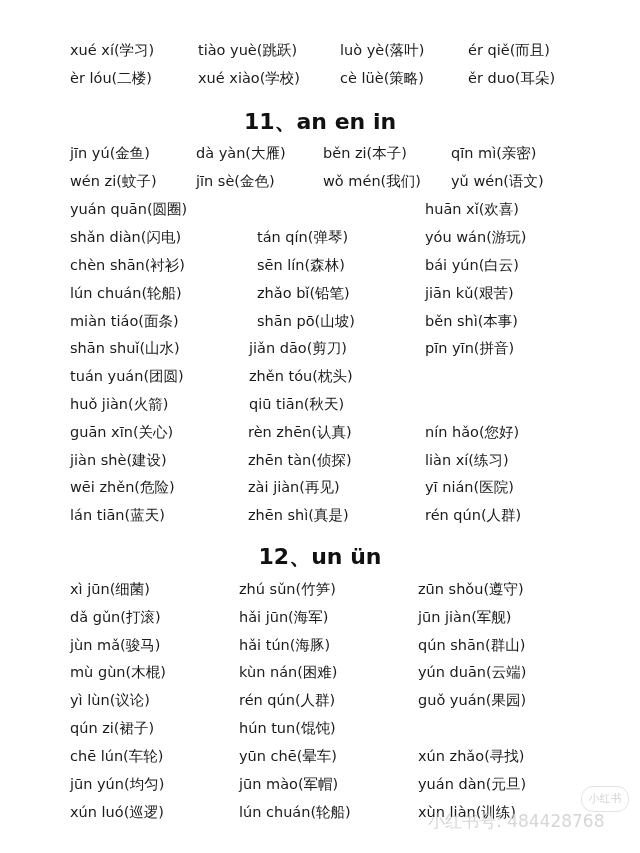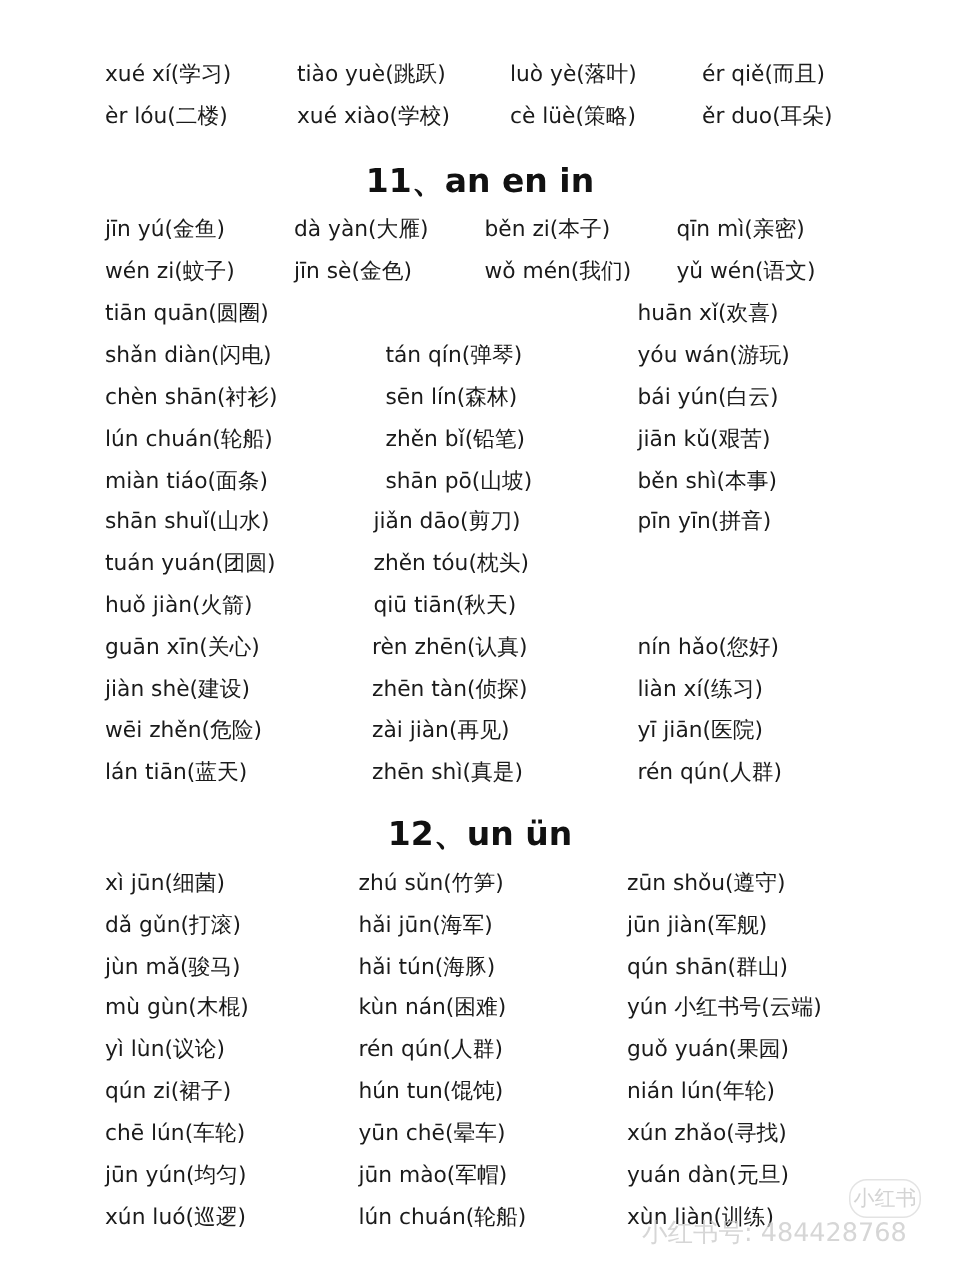--- a/index.html
+++ b/index.html
@@ -4,21 +4,21 @@
   <style>
     html, body { margin: 0; padding: 0; }
     body {
       width: 640px; height: 853px; background: #ffffff; position: relative; overflow: hidden;
       font-family: "DejaVu Sans", sans-serif; color: #1a1a1a;
     }
     .row { position: absolute; left: 0; width: 640px; height: 24px; font-size: 14.5px; line-height: 24px; white-space: nowrap; }
     .cell { position: absolute; top: 0; }
     .header { position: absolute; left: 0; width: 640px; text-align: center; font-size: 22px; font-weight: bold; line-height: 30px; color: #111; }
     .watermark { position: absolute; left: 428px; top: 810px; font-size: 17px; color: rgba(200,200,200,0.75); white-space: nowrap; }
-    .badge { position: absolute; left: 566px; top: 786px; width: 46px; height: 24px; border-radius: 12px; border: 1px solid rgba(220,220,220,0.8); color: rgba(200,200,200,0.8); font-size: 14px; text-align: center; line-height: 24px; }
+    .badge { position: absolute; left: 581px; top: 786px; width: 46px; height: 24px; border-radius: 12px; border: 1px solid rgba(220,220,220,0.8); color: rgba(200,200,200,0.8); font-size: 11px; text-align: center; line-height: 24px; }
   </style>
 </head>
 <body>
 
 <div class="row" style="top:38px">
   <span class="cell" style="left:70px">xué xí(学习)</span>
   <span class="cell" style="left:198px">tiào yuè(跳跃)</span>
   <span class="cell" style="left:340px">luò yè(落叶)</span>
   <span class="cell" style="left:468px">ér qiě(而且)</span>
 </div>
@@ -38,36 +38,36 @@
   <span class="cell" style="left:451px">qīn mì(亲密)</span>
 </div>
 <div class="row" style="top:169px">
   <span class="cell" style="left:70px">wén zi(蚊子)</span>
   <span class="cell" style="left:196px">jīn sè(金色)</span>
   <span class="cell" style="left:323px">wǒ mén(我们)</span>
   <span class="cell" style="left:451px">yǔ wén(语文)</span>
 </div>
 
 <div class="row" style="top:197px">
-  <span class="cell" style="left:70px">tiān quān(圆圈)</span>
+  <span class="cell" style="left:70px">yuán quān(圆圈)</span>
   <span class="cell" style="left:425px">huān xǐ(欢喜)</span>
 </div>
 <div class="row" style="top:225px">
   <span class="cell" style="left:70px">shǎn diàn(闪电)</span>
   <span class="cell" style="left:257px">tán qín(弹琴)</span>
   <span class="cell" style="left:425px">yóu wán(游玩)</span>
 </div>
 <div class="row" style="top:253px">
   <span class="cell" style="left:70px">chèn shān(衬衫)</span>
   <span class="cell" style="left:257px">sēn lín(森林)</span>
   <span class="cell" style="left:425px">bái yún(白云)</span>
 </div>
 <div class="row" style="top:281px">
   <span class="cell" style="left:70px">lún chuán(轮船)</span>
-  <span class="cell" style="left:257px">zhěn bǐ(铅笔)</span>
+  <span class="cell" style="left:257px">zhǎo bǐ(铅笔)</span>
   <span class="cell" style="left:425px">jiān kǔ(艰苦)</span>
 </div>
 <div class="row" style="top:309px">
   <span class="cell" style="left:257px">shān pō(山坡)</span>
   <span class="cell" style="left:70px">miàn tiáo(面条)</span>
   <span class="cell" style="left:425px">běn shì(本事)</span>
 </div>
 <div class="row" style="top:336px">
   <span class="cell" style="left:70px">shān shuǐ(山水)</span>
   <span class="cell" style="left:249px">jiǎn dāo(剪刀)</span>
@@ -87,21 +87,21 @@
   <span class="cell" style="left:425px">nín hǎo(您好)</span>
 </div>
 <div class="row" style="top:448px">
   <span class="cell" style="left:70px">jiàn shè(建设)</span>
   <span class="cell" style="left:248px">zhēn tàn(侦探)</span>
   <span class="cell" style="left:425px">liàn xí(练习)</span>
 </div>
 <div class="row" style="top:475px">
   <span class="cell" style="left:70px">wēi zhěn(危险)</span>
   <span class="cell" style="left:248px">zài jiàn(再见)</span>
-  <span class="cell" style="left:425px">yī jiān(医院)</span>
+  <span class="cell" style="left:425px">yī nián(医院)</span>
 </div>
 <div class="row" style="top:503px">
   <span class="cell" style="left:70px">lán tiān(蓝天)</span>
   <span class="cell" style="left:248px">zhēn shì(真是)</span>
   <span class="cell" style="left:425px">rén qún(人群)</span>
 </div>
 
 <div class="header" style="top:542px">12、un ün</div>
 
 <div class="row" style="top:577px">
@@ -115,31 +115,30 @@
   <span class="cell" style="left:418px">jūn jiàn(军舰)</span>
 </div>
 <div class="row" style="top:633px">
   <span class="cell" style="left:70px">jùn mǎ(骏马)</span>
   <span class="cell" style="left:239px">hǎi tún(海豚)</span>
   <span class="cell" style="left:418px">qún shān(群山)</span>
 </div>
 <div class="row" style="top:660px">
   <span class="cell" style="left:70px">mù gùn(木棍)</span>
   <span class="cell" style="left:239px">kùn nán(困难)</span>
-  <span class="cell" style="left:418px">yún 小红书号(云端)</span>
+  <span class="cell" style="left:418px">yún duān(云端)</span>
 </div>
 <div class="row" style="top:688px">
   <span class="cell" style="left:70px">yì lùn(议论)</span>
   <span class="cell" style="left:239px">rén qún(人群)</span>
   <span class="cell" style="left:418px">guǒ yuán(果园)</span>
 </div>
 <div class="row" style="top:716px">
   <span class="cell" style="left:70px">qún zi(裙子)</span>
   <span class="cell" style="left:239px">hún tun(馄饨)</span>
-  <span class="cell" style="left:418px">nián lún(年轮)</span>
 </div>
 <div class="row" style="top:744px">
   <span class="cell" style="left:70px">chē lún(车轮)</span>
   <span class="cell" style="left:418px">xún zhǎo(寻找)</span>
   <span class="cell" style="left:239px">yūn chē(晕车)</span>
 </div>
 <div class="row" style="top:772px">
   <span class="cell" style="left:70px">jūn yún(均匀)</span>
   <span class="cell" style="left:239px">jūn mào(军帽)</span>
   <span class="cell" style="left:418px">yuán dàn(元旦)</span>

